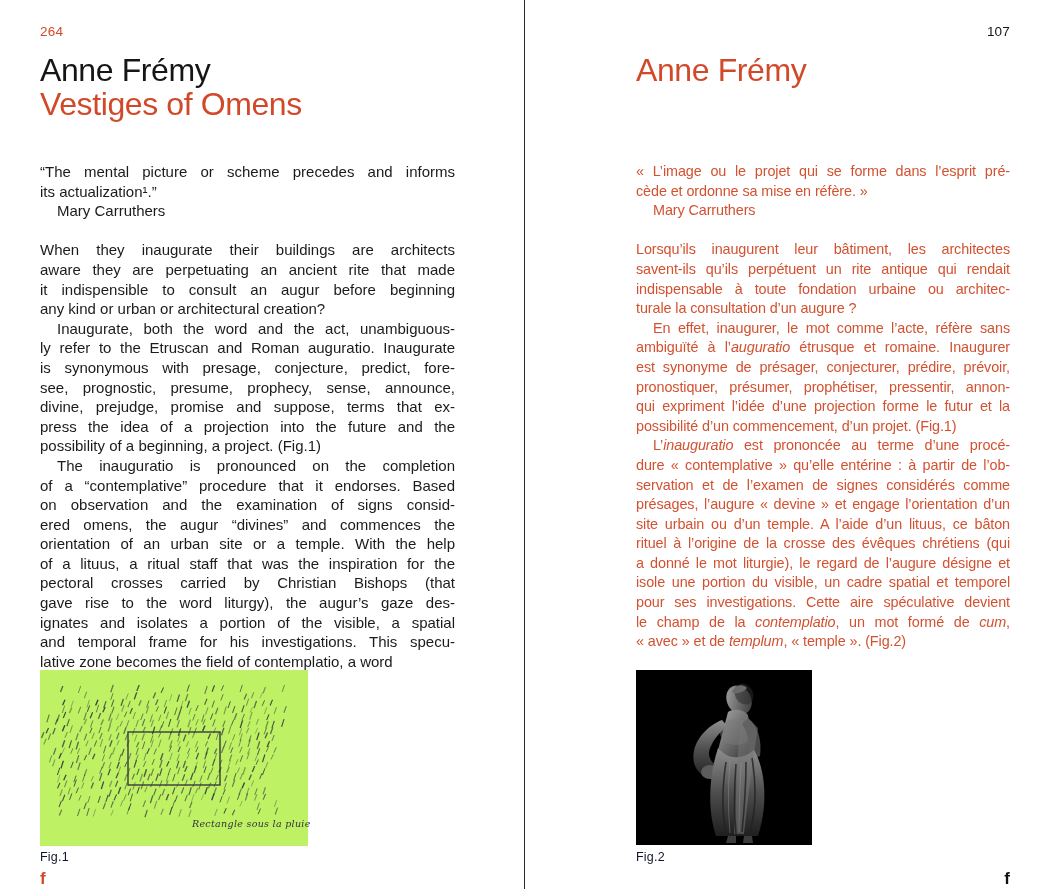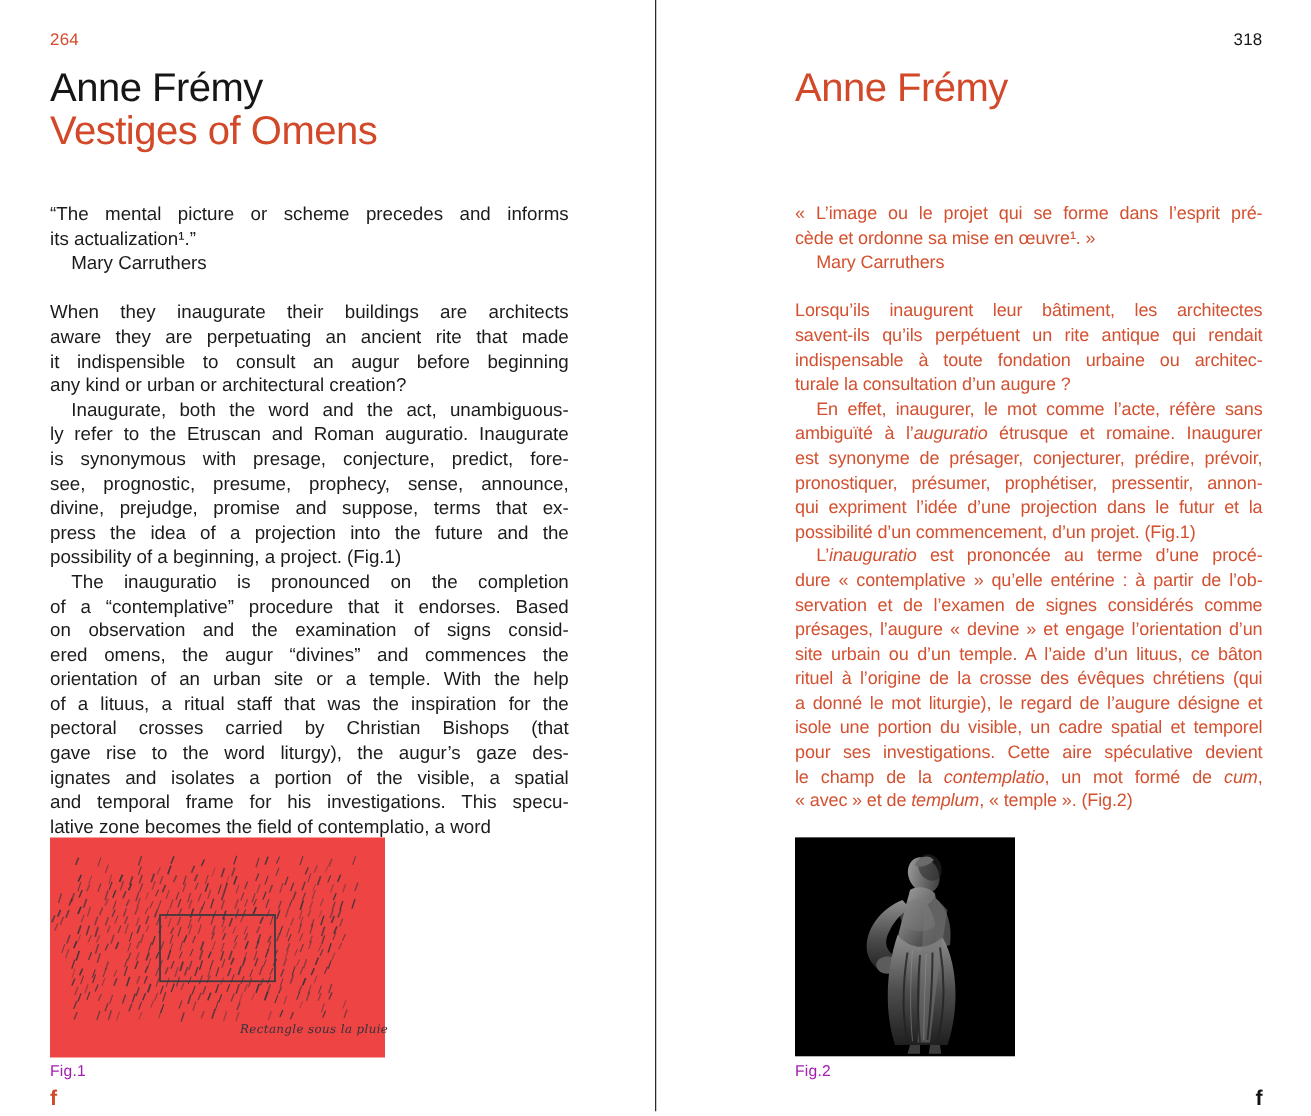--- a/index.html
+++ b/index.html
@@ -20,23 +20,23 @@
   .t-red{color:var(--accent);}
   .bodytext{position:absolute;top:162px;left:0;right:0;}
   .page-left .bodytext{font-size:15px;line-height:19.6px;color:#1b1b1b;}
   .page-right .bodytext{font-size:14.4px;line-height:19.6px;color:var(--accent-body);letter-spacing:-.1px;}
   .para{margin:0;}
   .para.gap{margin-top:19.6px;}
   .line{text-align:left;}
   .line.just{text-align:justify;text-align-last:justify;}
   .line.ind{text-indent:17px;}
   .figurebox{position:absolute;top:670px;left:0;}
-  .fig1{width:268px;height:176px;background:#ef4444;}
+  .fig1{width:268px;height:176px;background:#bef264;}
   .fig2{width:176px;height:175px;background:#000;}
-  .figcaption{position:absolute;top:850px;left:0;font-size:12.5px;color:#a21caf;letter-spacing:.2px;}
+  .figcaption{position:absolute;top:850px;left:0;font-size:12.5px;color:#0f172a;letter-spacing:.2px;}
   .handwriting{
     position:absolute;left:152px;top:148px;width:110px;
     font-family:"DejaVu Serif","Liberation Serif",serif;
     font-style:italic;font-size:9.5px;color:#33333d;letter-spacing:.3px;white-space:nowrap;
   }
   .footer-mark{position:absolute;top:869px;font-size:17px;font-weight:bold;}
   .page-left .footer-mark{left:0;color:var(--accent);}
   .page-right .footer-mark{right:0;color:#111;}
   .a-wrap{position:relative;display:inline-block;}
   .a-wrap svg{position:absolute;left:1px;bottom:9px;width:13px;height:27px;overflow:visible;}
@@ -505,44 +505,44 @@
         <line x1="237.6" y1="137.7" x2="235.2" y2="144.5" stroke="#34343a" stroke-width="1.04" opacity="0.62"></line>
         <rect x="88" y="62" width="92" height="53" fill="none" stroke="#3a3a40" stroke-width="1.4"></rect>
       </svg>
     <div class="handwriting">Rectangle  sous la pluie</div>
   </div>
   <div class="figcaption">Fig.1</div>
   <div class="footer-mark">f</div>
 </div>
 
 <div class="page page-right">
-  <div class="pagenum">318</div>
+  <div class="pagenum">107</div>
   <div class="titleblock">
     <div class="t-red">Anne Frémy</div>
   </div>
   <div class="bodytext">
       <div class="para">
         <div class="line just">« L’image ou le projet qui se forme dans l’esprit pré-</div>
-        <div class="line">cède et ordonne sa mise en œuvre¹. »</div>
+        <div class="line">cède et ordonne sa mise en réfère. »</div>
       </div>
       <div class="para">
         <div class="line ind">Mary Carruthers</div>
       </div>
       <div class="para gap">
         <div class="line just">Lorsqu’ils inaugurent leur bâtiment, les architectes</div>
         <div class="line just">savent-ils qu’ils perpétuent un rite antique qui rendait</div>
         <div class="line just">indispensable à toute fondation urbaine ou architec-</div>
         <div class="line">turale la consultation d’un augure ?</div>
       </div>
       <div class="para">
         <div class="line just ind">En effet, inaugurer, le mot comme l’acte, réfère sans</div>
         <div class="line just">ambiguïté à l’<i>auguratio</i> étrusque et romaine. Inaugurer</div>
         <div class="line just">est synonyme de présager, conjecturer, prédire, prévoir,</div>
         <div class="line just">pronostiquer, présumer, prophétiser, pressentir, annon-</div>
-        <div class="line just">qui expriment l’idée d’une projection dans le futur et la</div>
+        <div class="line just">qui expriment l’idée d’une projection forme le futur et la</div>
         <div class="line">possibilité d’un commencement, d’un projet. (Fig.1)</div>
       </div>
       <div class="para">
         <div class="line just ind">L’<i>inauguratio</i> est prononcée au terme d’une procé-</div>
         <div class="line just">dure « contemplative » qu’elle entérine : à partir de l’ob-</div>
         <div class="line just">servation et de l’examen de signes considérés comme</div>
         <div class="line just">présages, l’augure « devine » et engage l’orientation d’un</div>
         <div class="line just">site urbain ou d’un temple. A l’aide d’un lituus, ce bâton</div>
         <div class="line just">rituel à l’origine de la crosse des évêques chrétiens (qui</div>
         <div class="line just">a donné le mot liturgie), le regard de l’augure désigne et</div>

